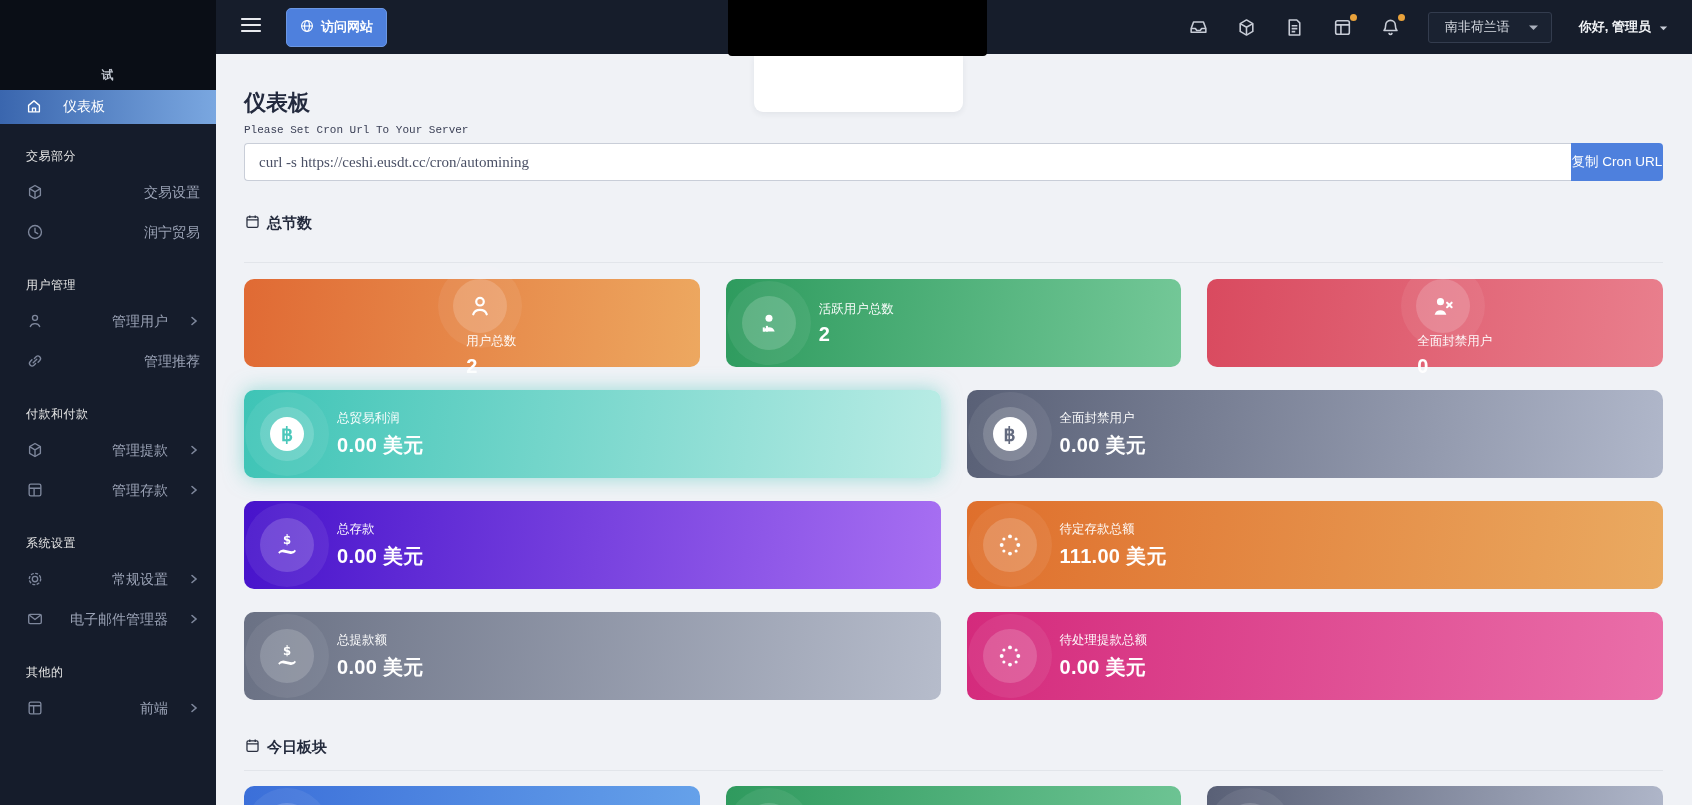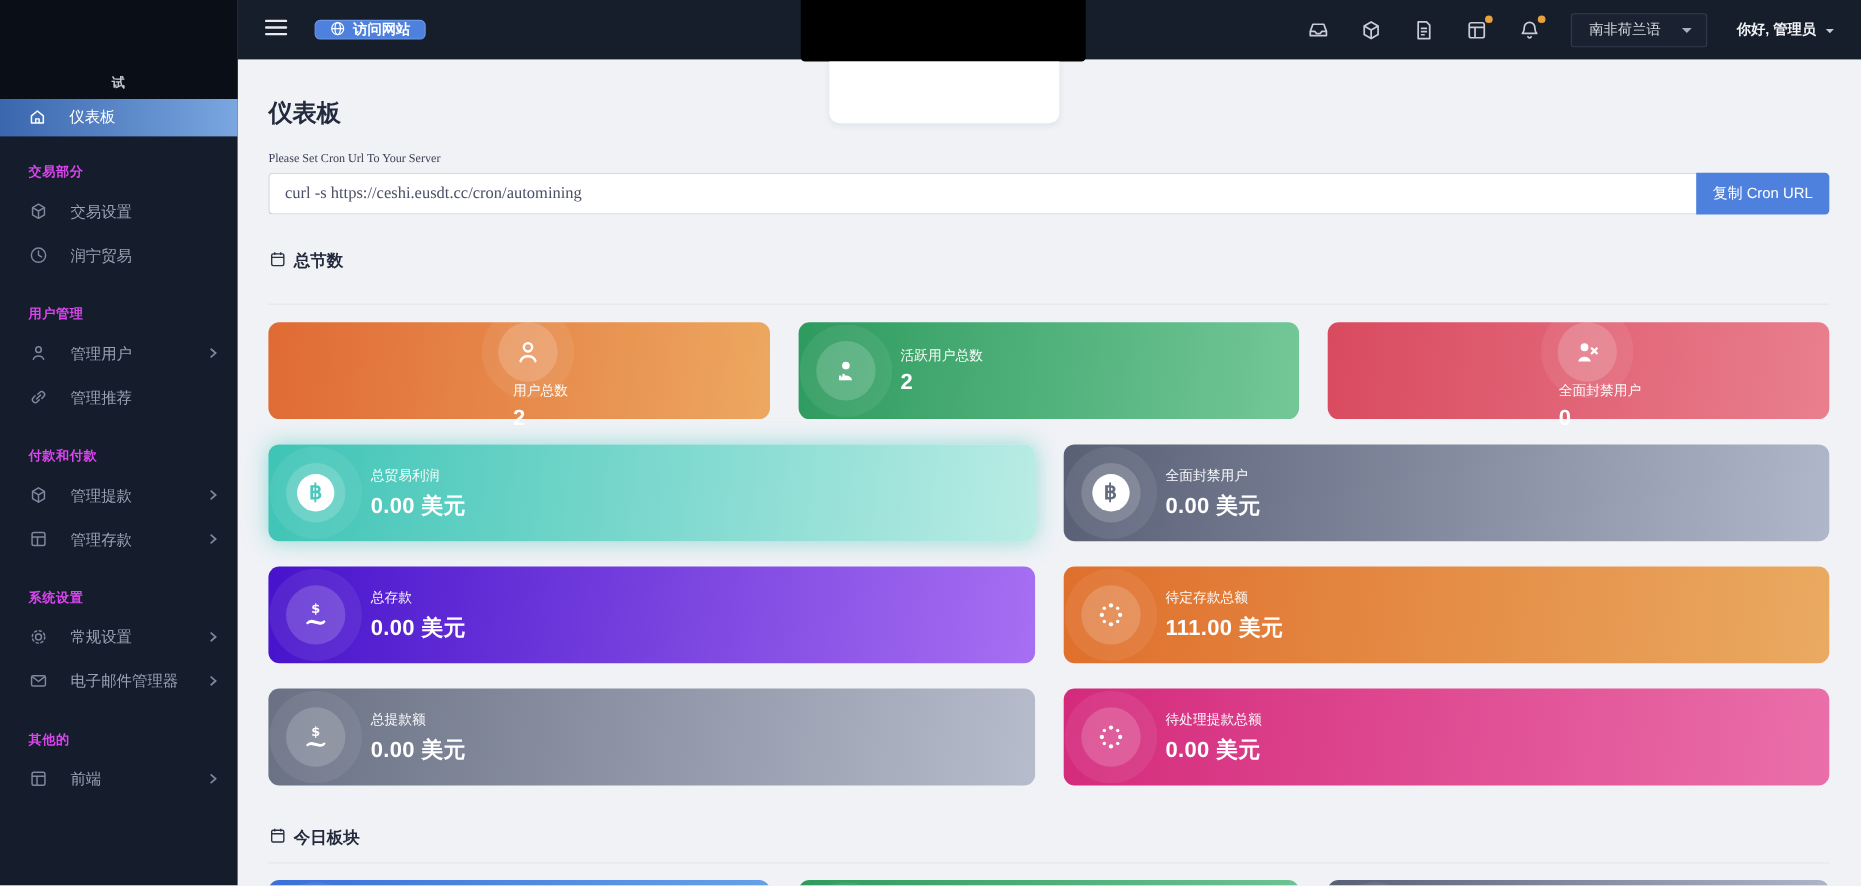--- a/index.html
+++ b/index.html
@@ -6,56 +6,56 @@
   html,body { width:1692px; height:805px; overflow:hidden; }
   body { font-family:"Liberation Sans", sans-serif; background:#f0f2f6; position:relative; }
 
   
   .sidebar { position:absolute; left:0; top:0; width:216px; height:805px; background:#151c2b; z-index:5; }
   .logo-area { height:90px; background:#0a0e16; position:relative; }
   .logo-area .logo-sub { position:absolute; bottom:6px; left:0; width:100%; text-align:center;
     color:#c3c8d2; font-size:12px; font-weight:bold; letter-spacing:1px; }
   .nav-item-active { height:34px; display:flex; align-items:center; gap:20px; padding-left:25px;
     background:linear-gradient(90deg,#3a66ae,#7aa7e0); color:#fff; font-size:14px; }
-  .nav-label { margin:24px 0 10px; padding-left:26px; color:#d946ef; font-size:12px; font-weight:bold;
+  .nav-label { margin:24px 0 10px; padding-left:26px; color:#e5e5e5; font-size:12px; font-weight:normal;
     letter-spacing:.5px; height:15px; }
   .nav-item { height:40px; display:flex; align-items:center; gap:20px; padding:0 16px 0 26px;
-    color:#9aa2b5; font-size:14px; cursor:pointer; }
+    color:#9aa2b5; font-size:14px; cursor:pointer;text-align:right; }
   .nav-item .grow { flex:1; }
   .nav-item svg, .nav-item-active svg { flex:0 0 auto; }
   .chev { color:#7e879c; }
 
   
   .topbar { position:absolute; left:216px; top:0; width:1476px; height:54px; background:#161d2b;
     display:flex; align-items:center; padding:0 24px; z-index:4; }
   .hamburger { width:22px; cursor:pointer; margin-right:24px; }
   .visit-btn { display:flex; align-items:center; gap:7px; background:#4e80dd; border:1px solid #6b97e4;
-    color:#fff; font-size:13px; font-weight:bold; height:18px; padding:0 13px; border-radius:5px; cursor:pointer; }
+    color:#fff; font-size:13px; font-weight:bold; height:39px; padding:0 13px; border-radius:5px; cursor:pointer; }
   .tb-right { margin-left:auto; display:flex; align-items:center; gap:27px; }
   .tb-ic { position:relative; cursor:pointer; display:flex; }
   .tb-dot { position:absolute; top:-3px; right:-4px; width:7px; height:7px; border-radius:50%; }
   .lang-box { display:flex; align-items:center; gap:18px; border:1px solid #333c4e; background:#1a2231;
     border-radius:3px; height:31px; padding:0 12px 0 16px; color:#d8dce3; font-size:13px; cursor:pointer; }
   .greeting { color:#f2f4f7; font-size:13px; font-weight:bold; display:flex; align-items:center; gap:8px; cursor:pointer; }
 
   
   .redact-black { position:absolute; left:728px; top:0; width:259px; height:56px; background:#000;
     border-radius:0 0 4px 4px; z-index:10; }
   .logo-card { position:absolute; left:754px; top:56px; width:209px; height:56px; background:#fff;
     border-radius:0 0 9px 9px; box-shadow:0 2px 6px rgba(30,40,60,.07); z-index:10; }
 
   
   .main { position:absolute; left:216px; top:54px; width:1476px; height:751px; background:#f0f2f6;
     padding:34px 29px 0 28px; overflow:hidden; }
   .page-title { font-size:22px; font-weight:bold; color:#232a3e; height:26px; }
-  .cron-label { margin-top:24px; font-family:Liberation Serif, serif; font-size:11px; color:#3c4157; height:14px; }
+  .cron-label { margin-top:10px; font-family:Liberation Mono, monospace; font-size:11px; color:#3c4157; height:14px; }
   .cron-group { margin-top:5px; display:flex; height:38px; }
   .cron-input { flex:1; border:1px solid #c9ced8; border-right:none; border-radius:4px 0 0 4px;
     background:#fff; padding:0 14px; font-size:15px; color:#4a5065; font-family:Liberation Serif, serif; outline:none; }
-  .copy-btn { width:121px; background:#4e80dd; color:#fff; border:none; border-radius:0 4px 4px 0;
+  .copy-btn { width:92px; background:#4e80dd; color:#fff; border:none; border-radius:0 4px 4px 0;
     font-size:13.5px; cursor:pointer; font-family:"Liberation Sans",sans-serif; }
   .sec-head { margin-top:33px; display:flex; align-items:center; gap:6px; height:18px;
     font-size:15px; font-weight:bold; color:#232a3c; }
   .sec-head.second { margin-top:38px; }
   .divider { border:none; border-top:1px solid #e2e5ea; margin-top:30px; }
   .divider.d2 { margin-top:14px; }
 
   .row3 { display:grid; grid-template-columns:repeat(3,1fr); gap:26px; margin-top:16px; }
   .row2 { display:grid; grid-template-columns:repeat(2,1fr); gap:26px; margin-top:23px; }
   .row3.last { margin-top:15px; }

